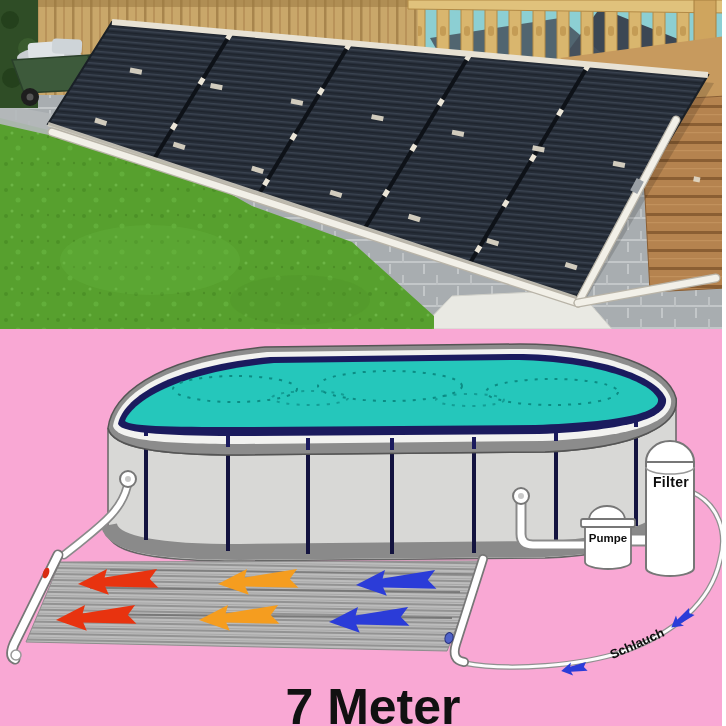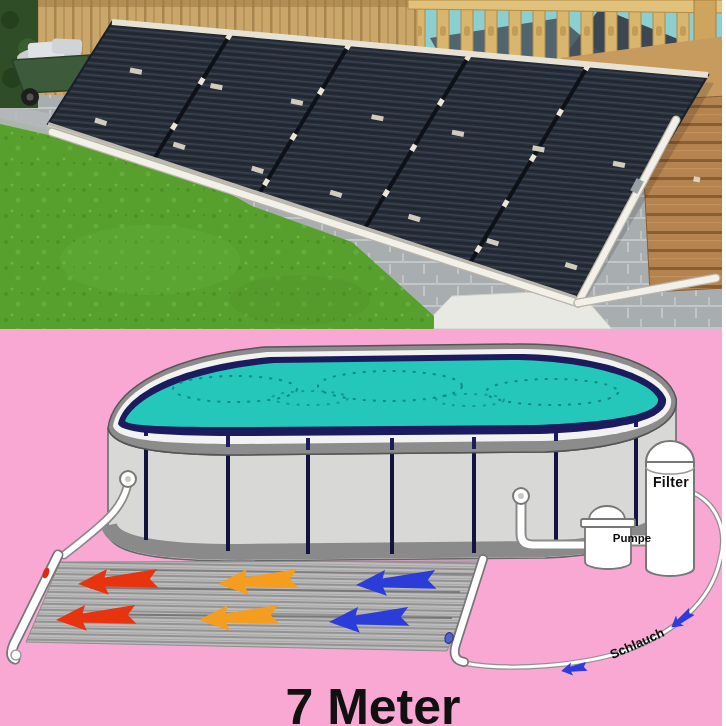--- a/index.html
+++ b/index.html
@@ -2,21 +2,21 @@
 <html><head>
 <meta charset="utf-8">
 <style>
   html,body{margin:0;padding:0;background:#fff;}
   .stage{position:relative;width:722px;height:726px;background:#f9a8d4;overflow:hidden;
          font-family:Liberation Sans, sans-serif;}
   .photo{position:absolute;top:0;left:0;width:726px;height:329px;}
   .diagram{position:absolute;top:326px;left:0;width:726px;height:400px;}
   .lbl{position:absolute;color:#0d0d0d;font-weight:bold;text-align:center;white-space:nowrap;}
   .lbl-filter{left:641px;top:474px;width:60px;font-size:14px;letter-spacing:.3px;}
-  .lbl-pump{left:606px;top:532px;width:52px;font-size:11.5px;}
+  .lbl-pump{left:582px;top:532px;width:52px;font-size:11.5px;}
   .lbl-mat{left:164px;top:647px;width:160px;font-size:12.5px;}
   .lbl-hose{left:597px;top:636px;width:80px;font-size:13px;transform:rotate(-24deg);}
   .lbl-length{left:373px;top:678px;transform:translateX(-50%);font-size:50px;font-weight:bold;
               letter-spacing:0px;color:#111;}
 </style>
 </head>
 <body>
 
 <div class="stage">
 

